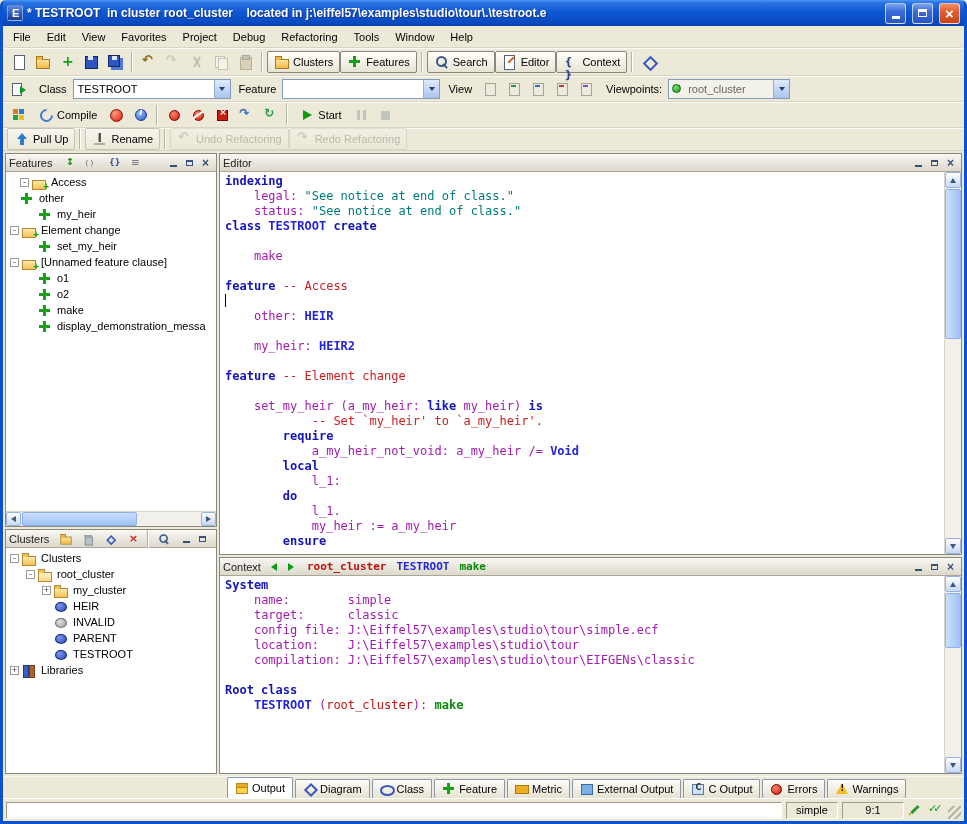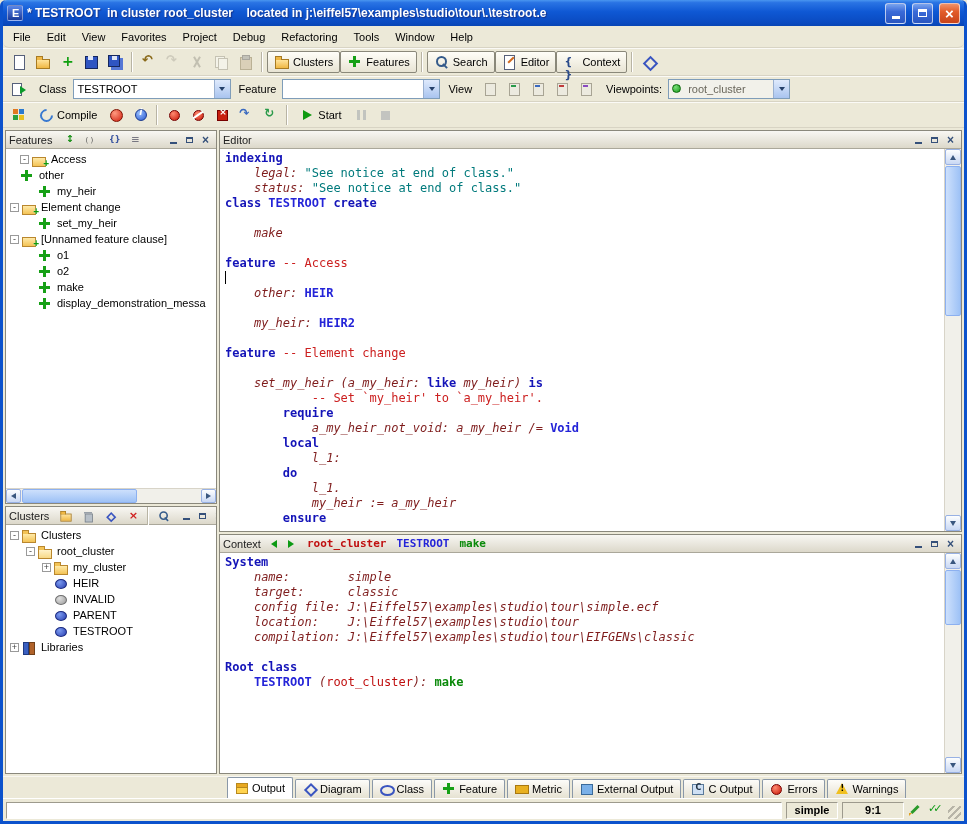--- a/index.html
+++ b/index.html
@@ -188,21 +188,21 @@
   .ticon-library::before { content:""; left:1px; top:1px; width:4px; height:11px; background:#3a5fc0; border:1px solid #203a80; }
   .ticon-library::after { content:""; left:7px; top:1px; width:4px; height:11px; background:#b0622a; border:1px solid #70401a; }
   .tlabel { padding-right:4px; }
 
   
   .code-wrap { flex:1; position:relative; background:#fff; min-height:0; }
   .code { position:absolute; left:0; top:0; right:17px; bottom:0; padding:2px 0 2px 5px; overflow:hidden;
     font-family:"DejaVu Sans Mono", monospace; font-size:12px; line-height:15px; white-space:pre;
     tab-size:4; -moz-tab-size:4; }
   .code-line { height:15px; white-space:pre; }
-  .seg-plain { color:#7f1d1d;font-style:italic; }
+  .seg-plain { color:#a21caf; }
   .seg-kw { color:var(--kw,#1414b8); font-weight:bold; }
   .seg-cls { color:var(--cls,#2424d8); font-weight:bold; }
   .seg-str { color:var(--str,#007a7c); }
   .seg-cmt { color:var(--cmt,#cc2020); }
   .seg-grn { color:var(--grn,#0a8a0a); font-weight:bold; }
   .seg-red { color:var(--red,#c01010); }
   .seg-caret { display:inline-block; width:1px; height:13px; background:#000; vertical-align:-2px; }
 
   
   .vscroll { position:absolute; right:0; top:0; bottom:0; width:17px; background:#f1f0ea; border-left:1px solid #d8d4c8; }
@@ -243,21 +243,21 @@
   .t-cout::after { content:"C"; left:4px; top:0px; font-size:8px; font-weight:bold; color:#234; }
   .t-errors::before { content:""; left:1px; top:1px; width:9px; height:9px; border-radius:50%;
     background:radial-gradient(circle at 35% 30%,#ff8a70,#c81808); border:1px solid #700; }
   .t-warnings::before { content:""; left:1px; top:0; width:0; height:0;
     border-left:6px solid transparent; border-right:6px solid transparent; border-bottom:11px solid #f0c020; }
   .t-warnings::after { content:"!"; left:5px; top:1px; font-size:8px; font-weight:bold; color:#000; }
   .tab-label { font-size:11px; }
 
   .statusbar { height:23px; flex:none; display:flex; align-items:center; gap:4px; padding:2px 3px;
     background:#ece9d8; border-top:1px solid #fff; }
-  .sb-sunken { border:1px solid; border-color:#9d9a8d #fff #fff #9d9a8d; height:17px;font-weight:bold; }
+  .sb-sunken { border:1px solid; border-color:#9d9a8d #fff #fff #9d9a8d; height:17px; }
   .sb-progress { flex:1; background:#fff; }
   .sb-field { width:52px; text-align:center; line-height:15px; background:#ece9d8; }
   .sb-pos { width:62px; }
   .sb-icon { width:16px; height:16px; position:relative; flex:none; font-family:"DejaVu Sans",sans-serif; }
   .sb-edit::before { content:""; position:absolute; left:2px; top:6px; width:10px; height:3px;
     background:#2a9a2a; transform:rotate(-45deg); }
   .sb-edit::after { content:""; position:absolute; left:1px; top:11px; width:0; height:0;
     border-top:3px solid #e0a020; border-right:3px solid transparent; }
   .sb-check::before { content:"✓✓"; position:absolute; left:0; top:0; color:#0c9a14; font-weight:bold;
     font-size:11px; letter-spacing:-4px; }
@@ -438,20 +438,40 @@
         <span class="tlbl">Start</span>
       </span>
       <span class="tbtn disabled">
         <span class="i16 i-pause"></span>
       </span>
       <span class="tbtn disabled">
         <span class="i16 i-stop"></span>
       </span>
     </div>
 
+  <div class="toolbar tb4" id="tb4-icons">
+      <span class="tbtn has-label">
+        <span class="i16 i-pullup"></span>
+        <span class="tlbl">Pull Up</span>
+      </span>
+      <span class="tsep"></span>
+      <span class="tbtn has-label">
+        <span class="i16 i-rename"></span>
+        <span class="tlbl">Rename</span>
+      </span>
+      <span class="tsep"></span>
+      <span class="tbtn has-label disabled">
+        <span class="i16 i-undo-gray"></span>
+        <span class="tlbl">Undo Refactoring</span>
+      </span>
+      <span class="tbtn has-label disabled">
+        <span class="i16 i-redo-gray"></span>
+        <span class="tlbl">Redo Refactoring</span>
+      </span>
+    </div>
 
   <div class="main">
     <div class="left-col">
 
       <div class="panel features-panel">
         <div class="panel-header">
           <span class="ph-title">Features</span>
           <span class="icon-group" id="features-hdr-icons">
               <span class="tbtn">
                 <span class="i16 i-updown"></span>

